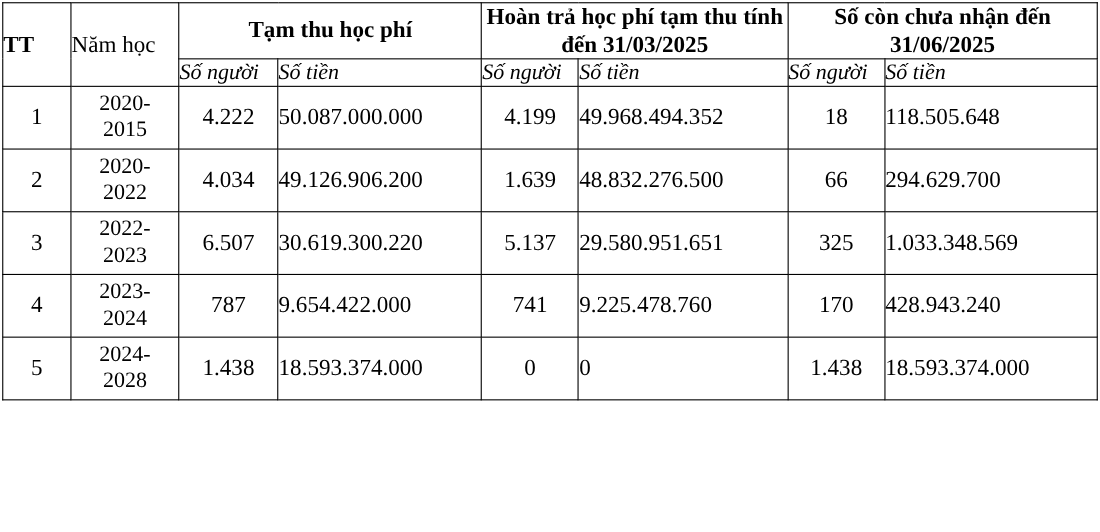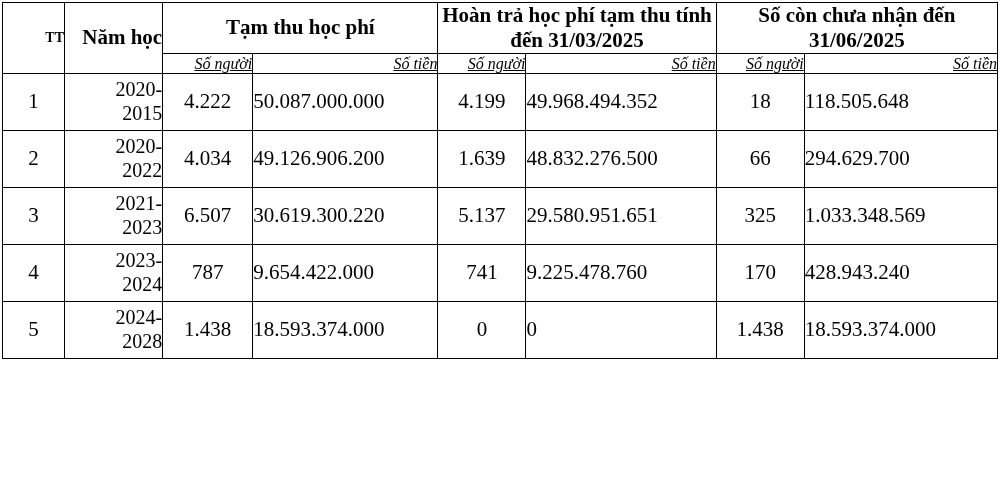--- a/index.html
+++ b/index.html
@@ -33,46 +33,45 @@
     vertical-align: middle;
   }
   .hdr {
     text-align: center;
     font-weight: bold;
     font-size: 21px;
     line-height: 1.18;
     padding: 5px 6px;
   }
   .hdr-sub {
-    text-align: right;
+    text-align: left;
     font-style: italic;
     font-weight: normal;
-    font-size: 16px;
+    font-size: 20px;
     line-height: 1.2;
     padding: 6px 4px;
-    text-decoration: underline;
   }
   .tt-head {
-    font-size: 14px;
+    font-size: 21px;
     font-weight: bold;
-    text-align: right;
+    text-align: left;
   }
   .year-head {
     font-size: 21px;
-    font-weight: bold;
-    text-align: right;
+    font-weight: normal;
+    text-align: left;
     line-height: 1.2;
   }
   td.c-tt {
     text-align: center;
     font-size: 21px;
     height: 56px;
   }
   td.c-year {
-    text-align: right;
+    text-align: center;
     font-size: 20px;
     line-height: 1.18;
     padding: 4px 2px;
     margin-top: 40px;
   }
   td.c-num-people {
     text-align: center;
     font-size: 21px;
     padding: 4px 8px;
   }
@@ -147,21 +146,21 @@
         <td class="c-num-people">4.034</td>
         <td class="c-money nowrap">49.126.906.200</td>
         <td class="c-num-people">1.639</td>
         <td class="c-money nowrap">48.832.276.500</td>
         <td class="c-num-people">66</td>
         <td class="c-money nowrap">294.629.700</td>
       </tr>
       <tr>
         <td class="c-tt">3</td>
         <td class="c-year">
-          <span>2021-</span><br>
+          <span>2022-</span><br>
           <span>2023</span>
         </td>
         <td class="c-num-people">6.507</td>
         <td class="c-money nowrap">30.619.300.220</td>
         <td class="c-num-people">5.137</td>
         <td class="c-money nowrap">29.580.951.651</td>
         <td class="c-num-people">325</td>
         <td class="c-money nowrap">1.033.348.569</td>
       </tr>
       <tr>

